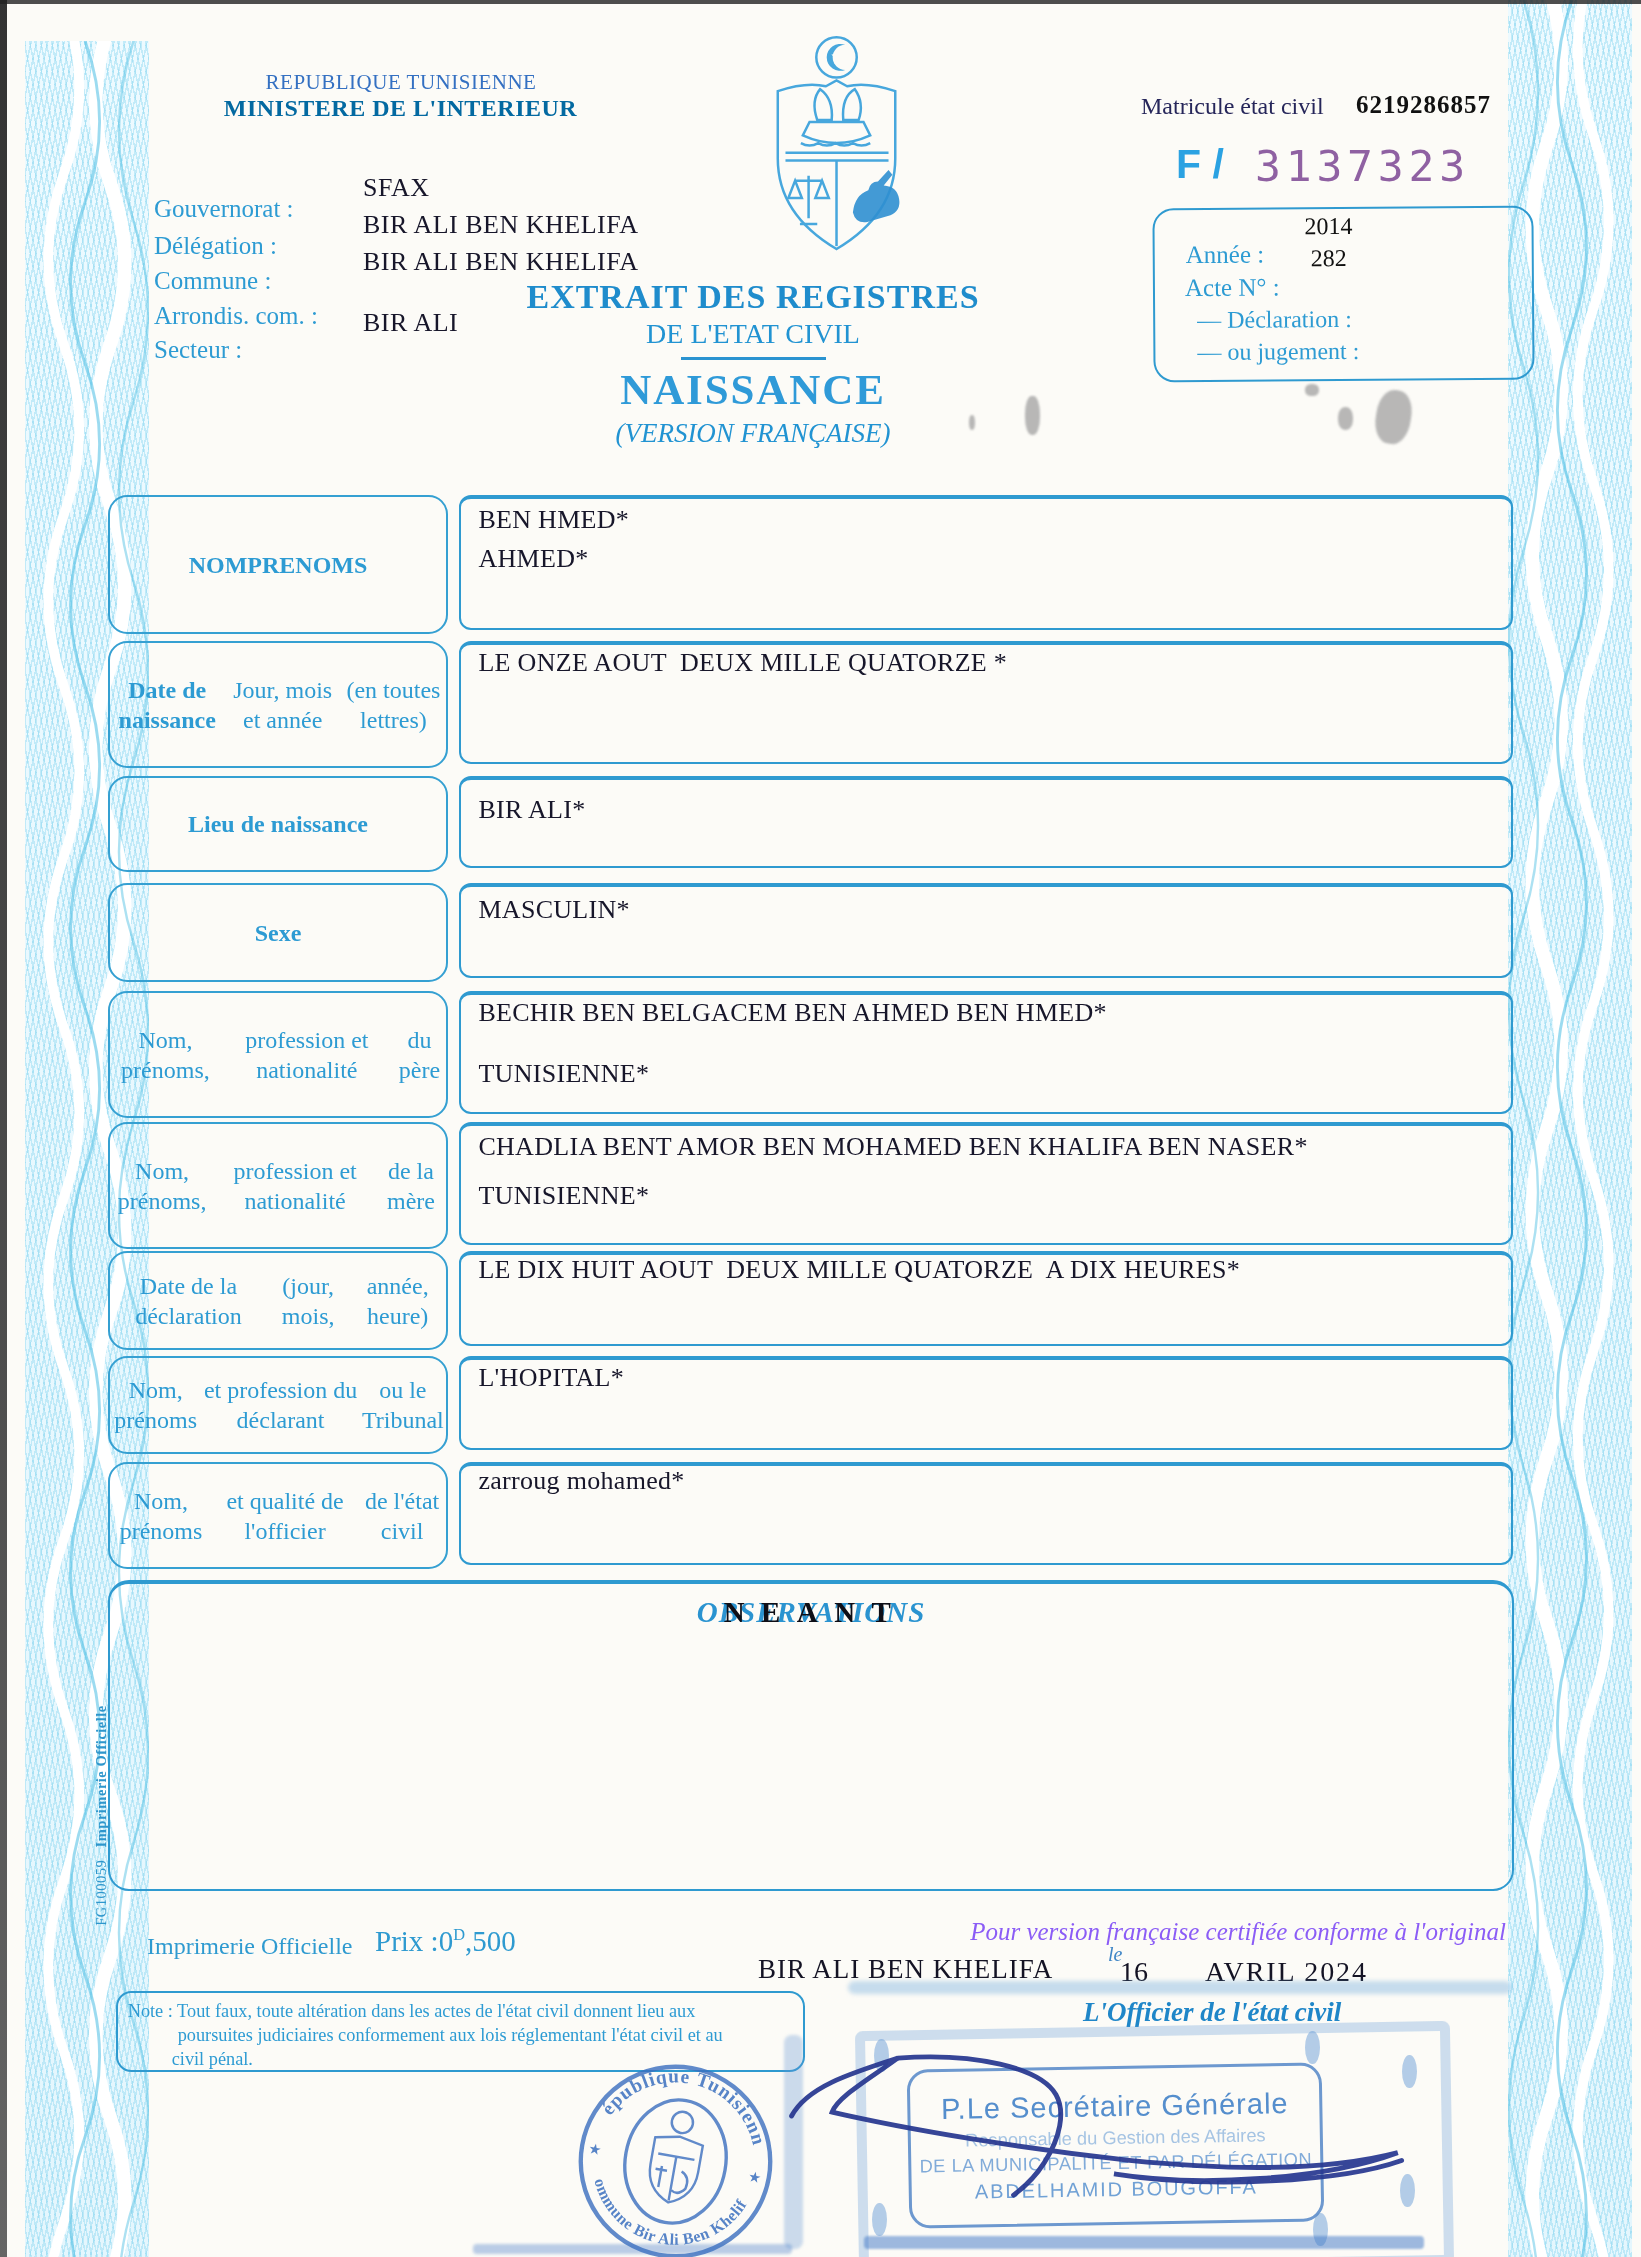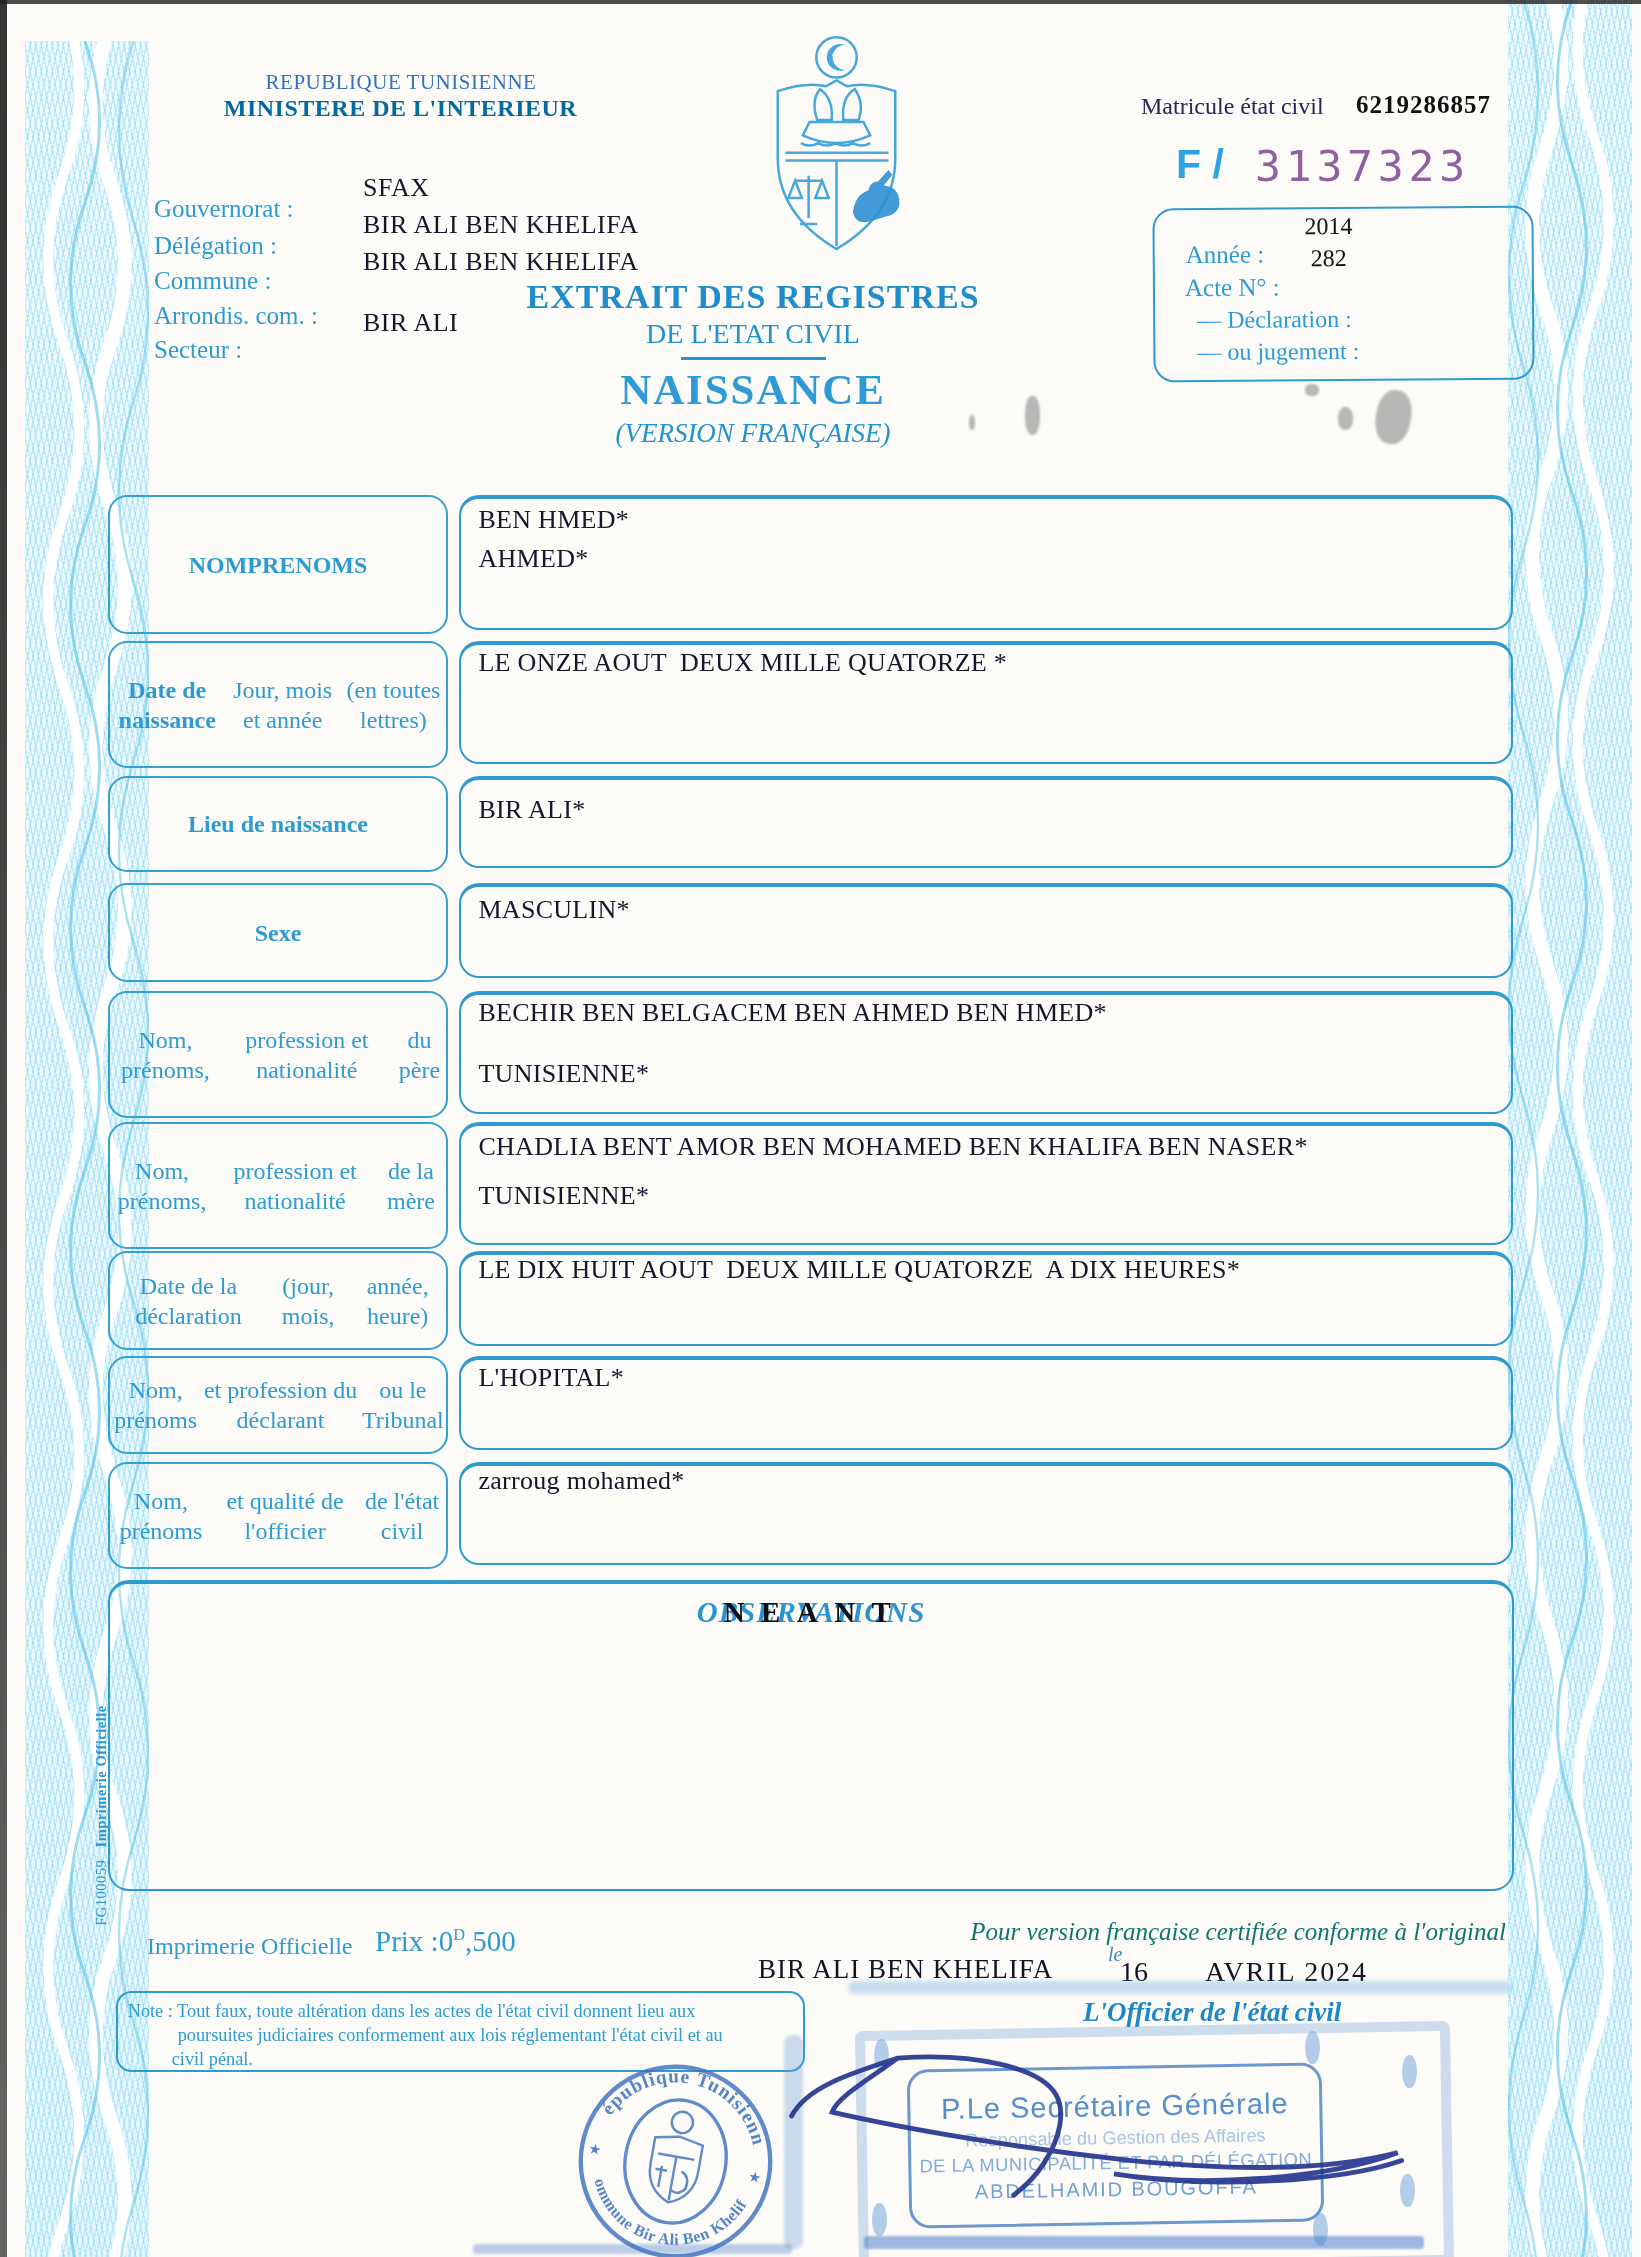--- a/index.html
+++ b/index.html
@@ -42,36 +42,36 @@
   .t1{font-size:34px;font-weight:bold;letter-spacing:1px;color:#1f8ccc;}
   .t2{font-size:28px;margin-top:1.9px;}
   .t-underline{width:145px;height:2.9px;background:#2a93d0;margin:6.8px auto 0;}
   .t3{font-size:43px;font-weight:bold;letter-spacing:1.9px;margin-top:5.8px;color:#2f9ad8;}
   .t4{font-size:27px;font-style:italic;margin-top:3.9px;}
   
   .row{left:108px;width:1406px;}
   .lbox{position:absolute;left:0;top:0;width:336px;height:100%;border:2.9px solid #35a0d2;border-radius:19.3px;
         display:flex;flex-direction:row;justify-content:center;align-items:center;text-align:center;
         font-size:24px;line-height:30px;color:#2d9bd3;}
-  .vbox{position:absolute;left:351px;top:0;width:1054px;height:100%;border:2.9px solid #2f9ad0;border-top-width:4.8px;border-radius:20px;
+  .vbox{position:absolute;left:351px;top:0;width:1054px;height:100%;border:2.9px solid #2f9ad0;border-top-width:4.8px;border-radius:12px;
         padding-left:17.4px;box-sizing:border-box;font-size:26px;color:#17162a;}
   .vline{white-space:pre;letter-spacing:0.3px;}
   .bold{font-weight:bold;}
   .gap6 div{margin:5.8px 0;}
   
   .obs-box{left:108px;top:1580px;width:1402px;height:305px;border:2.9px solid #2f9ad0;border-top-width:4.8px;border-radius:21px;}
   .obs-head{position:absolute;left:0;top:11.6px;width:100%;text-align:center;}
   .obs-wrap{position:relative;display:inline-block;}
   .obs-title{font-size:29px;font-weight:bold;font-style:italic;color:#2a93d0;letter-spacing:1px;}
   .obs-overlay{position:absolute;left:27px;top:0;font-size:29px;font-weight:bold;color:#0e0e16;letter-spacing:16.4px;font-style:normal;}
   
   .imprimerie{left:147px;top:1933px;font-size:24px;color:#2e9ad0;}
   .prix{left:375px;top:1925px;font-size:29px;color:#2e9ad0;}
   .prix sup{font-size:16.4px;}
-  .cert{left:734px;top:1918px;width:772px;text-align:right;font-size:25px;font-style:italic;color:#0f766e;}
+  .cert{left:734px;top:1918px;width:772px;text-align:right;font-size:25px;font-style:italic;color:#8b5cf6;}
   .place{left:758px;top:1954px;font-size:27px;letter-spacing:1px;color:#141324;}
   .date-le{left:1108px;top:1943px;font-size:20px;font-style:italic;color:#3f86c6;}
   .date-day{left:1120px;top:1956px;font-size:28px;color:#141324;}
   .date-my{left:1205px;top:1956px;font-size:28px;letter-spacing:1.9px;color:#141324;}
   .officer{left:1083px;top:1997px;font-size:27px;font-weight:bold;font-style:italic;color:#1f86c8;}
   .smudge-band{left:848px;top:1981px;width:664px;height:12.6px;background:rgba(110,170,220,.38);border-radius:7.7px;filter:blur(1.9px);}
   .note-box{left:116px;top:1991px;width:689px;height:81px;border:2.9px solid #2f9ad0;border-radius:15.4px;
             font-size:18.3px;line-height:24px;color:#2d9bd3;padding:5.8px 9.7px;box-sizing:border-box;}
   .nl2{padding-left:50px;}
   .nl3{padding-left:44px;}

